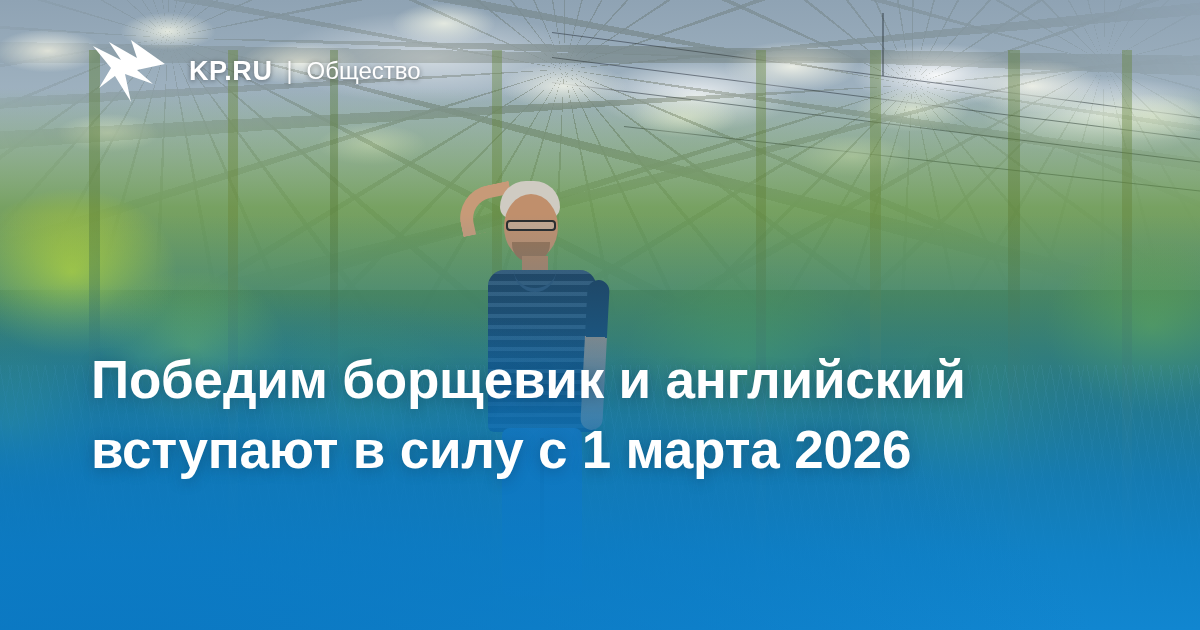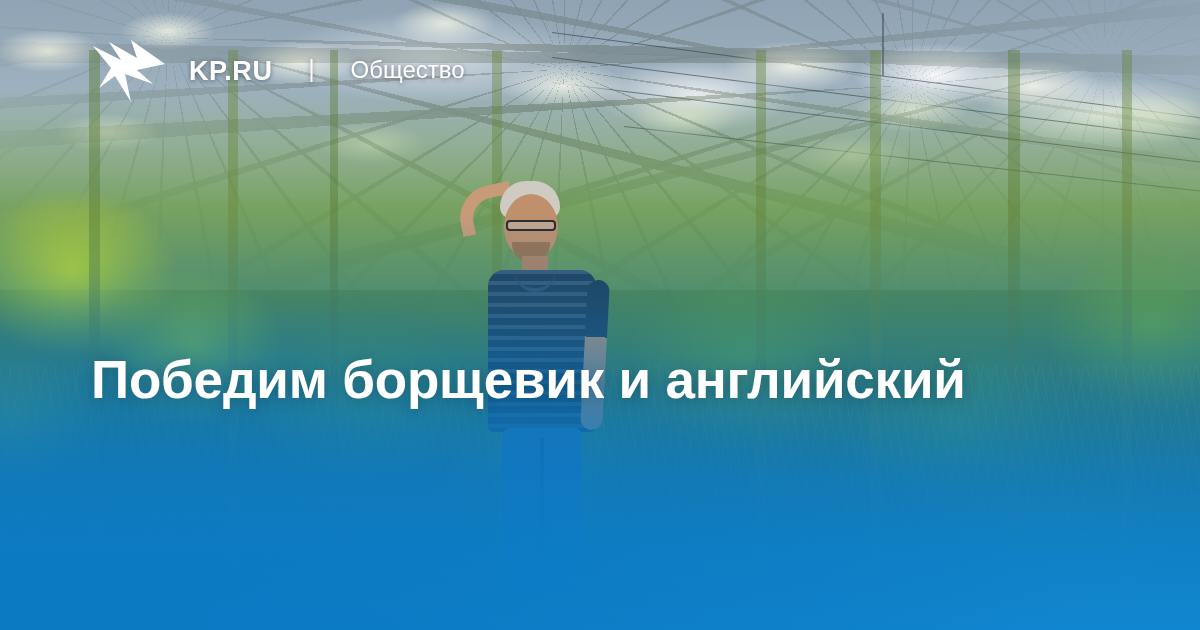--- a/index.html
+++ b/index.html
@@ -134,21 +134,21 @@
         rgba(17,134,208,1)  100%);
   }
   .wash2{
     position:absolute;inset:0;
     background:radial-gradient(120% 90% at 8% 108%, rgba(10,118,192,.95) 0%, rgba(10,118,192,.45) 42%, rgba(10,118,192,0) 70%);
   }
 
   
   .header{position:absolute;left:91px;top:40px;display:flex;align-items:center;gap:22px;}
   .logo{width:76px;height:62px;flex:0 0 auto;}
-  .brand{display:flex;align-items:flex-start;gap:36px;color:#fff;}
+  .brand{display:flex;align-items:center;gap:14px;color:#fff;}
   .brand-name{font-size:27px;font-weight:700;letter-spacing:.6px;line-height:1;
     text-shadow:0 1px 5px rgba(0,0,0,.45);}
   .brand-sep{font-size:23px;font-weight:400;opacity:.92;line-height:1;
     text-shadow:0 1px 5px rgba(0,0,0,.45);}
   .brand-rubric{font-size:24px;font-weight:400;line-height:1;
     text-shadow:0 1px 5px rgba(0,0,0,.45);}
 
   
   .headline{
     position:absolute;left:91px;top:297px;width:990px;
@@ -205,15 +205,16 @@
     </span>
     <span class="brand">
       <span class="brand-name">KP.RU</span>
       <span class="brand-sep">|</span>
       <span class="brand-rubric">Общество</span>
     </span>
   </div>
 
   <h1 class="headline">
     <span class="ln">Победим борщевик и английский</span>
+    <span class="ln">вступают в силу с 1 марта 2026</span>
   </h1>
 
 </div>
 
 </body></html>

